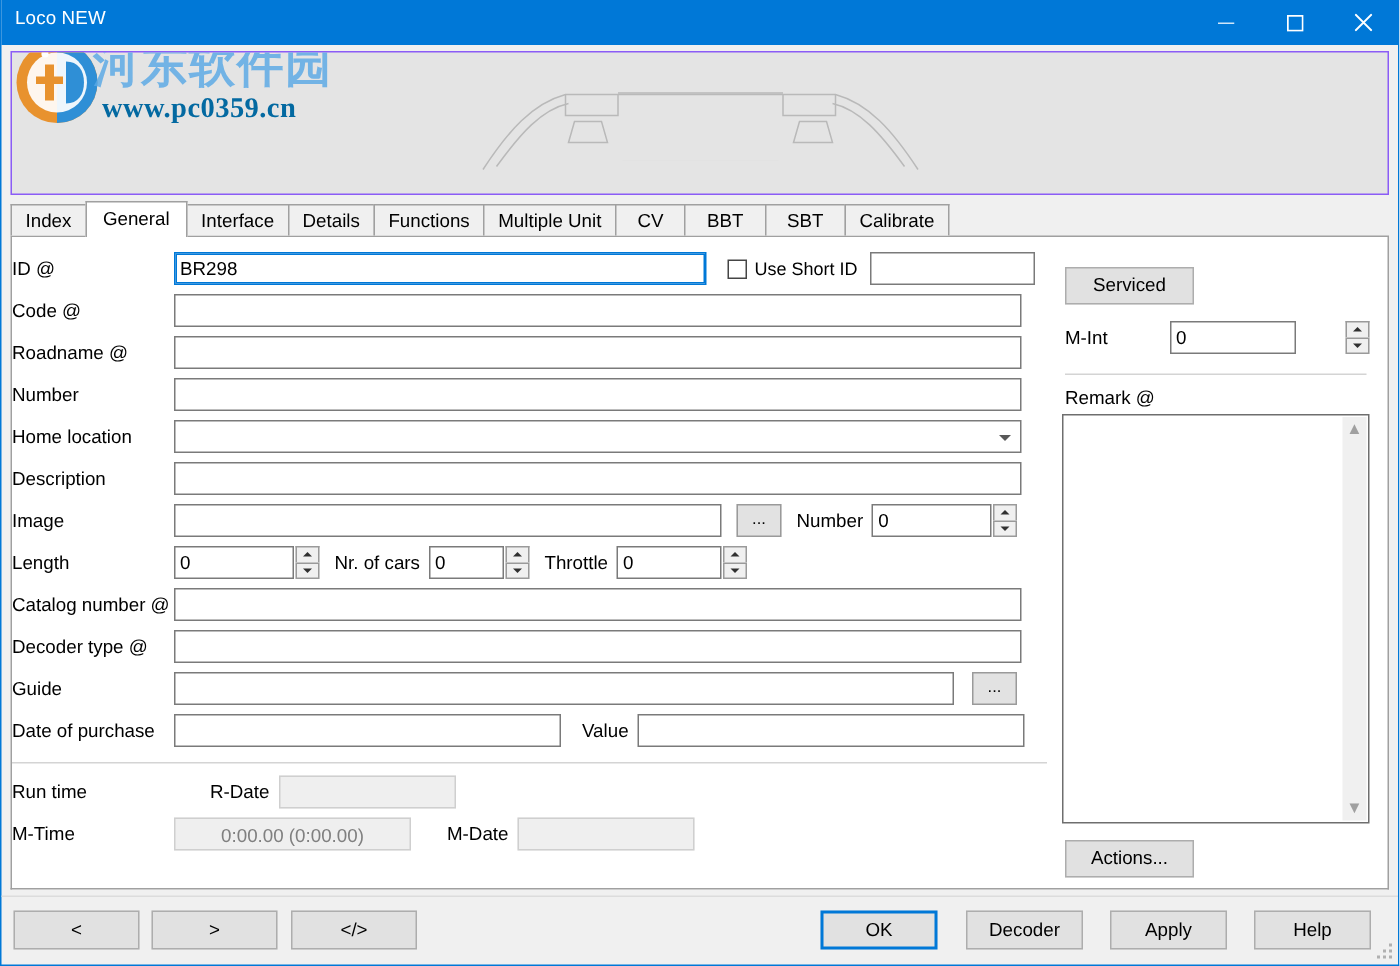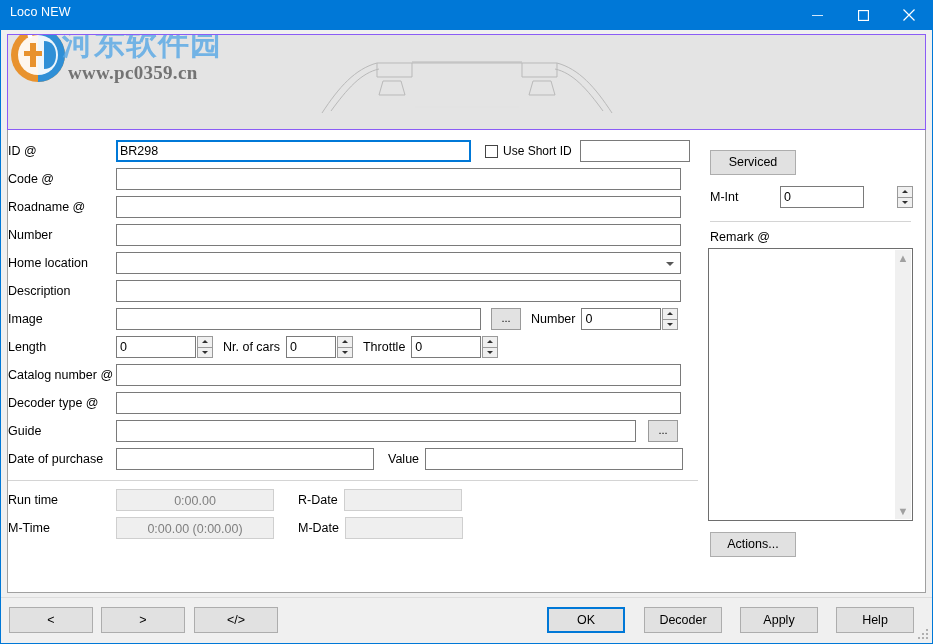--- a/index.html
+++ b/index.html
@@ -86,21 +86,21 @@
     opacity: .82;
     white-space: nowrap;
     letter-spacing: 1px;
   }
   #wm-url {
     position: absolute;
     left: 58px; top: 43px;
     font-family: "Liberation Serif", serif;
     font-size: 19px;
     font-weight: bold;
-    color: #737373;
+    color: #0369a1;
     white-space: nowrap;
     letter-spacing: .3px;
   }
   #wm-logo { position: absolute; left: 0px; top: 8px; }
 
   
   #tabstrip {
     margin: 6px 6px 0 6px;
     height: 22px;
     display: flex;
@@ -377,20 +377,32 @@
         <circle cx="28" cy="28" r="20" fill="#ffffff" opacity="0.92"></circle>
         <path d="M20 16 h6 v24 h-6 z M14 24 h18 v5 h-18 z" fill="#e8922e"></path>
         <path d="M34 14 c8 0 12 6 12 14 s-4 14 -12 14 z" fill="#2f8fd6"></path>
         <circle cx="20" cy="9" r="2.4" fill="#ffffff"></circle>
       </svg>
       <div id="wm-cn">河东软件园</div>
       <div id="wm-url">www.pc0359.cn</div>
     </div>
   </div>
 
+  <div id="tabstrip">
+    <div class="tab">Index</div>
+    <div class="tab active">General</div>
+    <div class="tab">Interface</div>
+    <div class="tab">Details</div>
+    <div class="tab">Functions</div>
+    <div class="tab">Multiple Unit</div>
+    <div class="tab wide">CV</div>
+    <div class="tab wide">BBT</div>
+    <div class="tab wide">SBT</div>
+    <div class="tab">Calibrate</div>
+  </div>
 
   <div id="tabpage">
 
     <div id="form-left">
 
       <div class="row">
         <div class="lbl">ID @</div>
         <input class="tb focused" style="width: 355px;" value="BR298">
         <div class="cbwrap" style="margin-left:14px;">
           <div class="cbox"></div>
@@ -496,21 +508,20 @@
         <div class="lbl">Date of purchase</div>
         <input class="tb" style="width: 258px;" value="">
         <div class="inline-lbl" style="padding-left:14px;">Value</div>
         <input class="tb" style="width: 258px;" value="">
       </div>
 
       <div class="sep" style="width:690px;margin:10px 0 8px 0;"></div>
 
       <div class="row">
         <div class="lbl">Run time</div>
-        <div class="tb disabled" style="width:158px;">0:00.00</div>
         <div class="inline-lbl" style="padding-left:24px;">R-Date</div>
         <div class="tb disabled" style="width:118px;"></div>
       </div>
 
       <div class="row">
         <div class="lbl">M-Time</div>
         <div class="tb disabled" style="width:158px;">0:00.00 (0:00.00)</div>
         <div class="inline-lbl" style="padding-left:24px;">M-Date</div>
         <div class="tb disabled" style="width:118px;"></div>
       </div>

